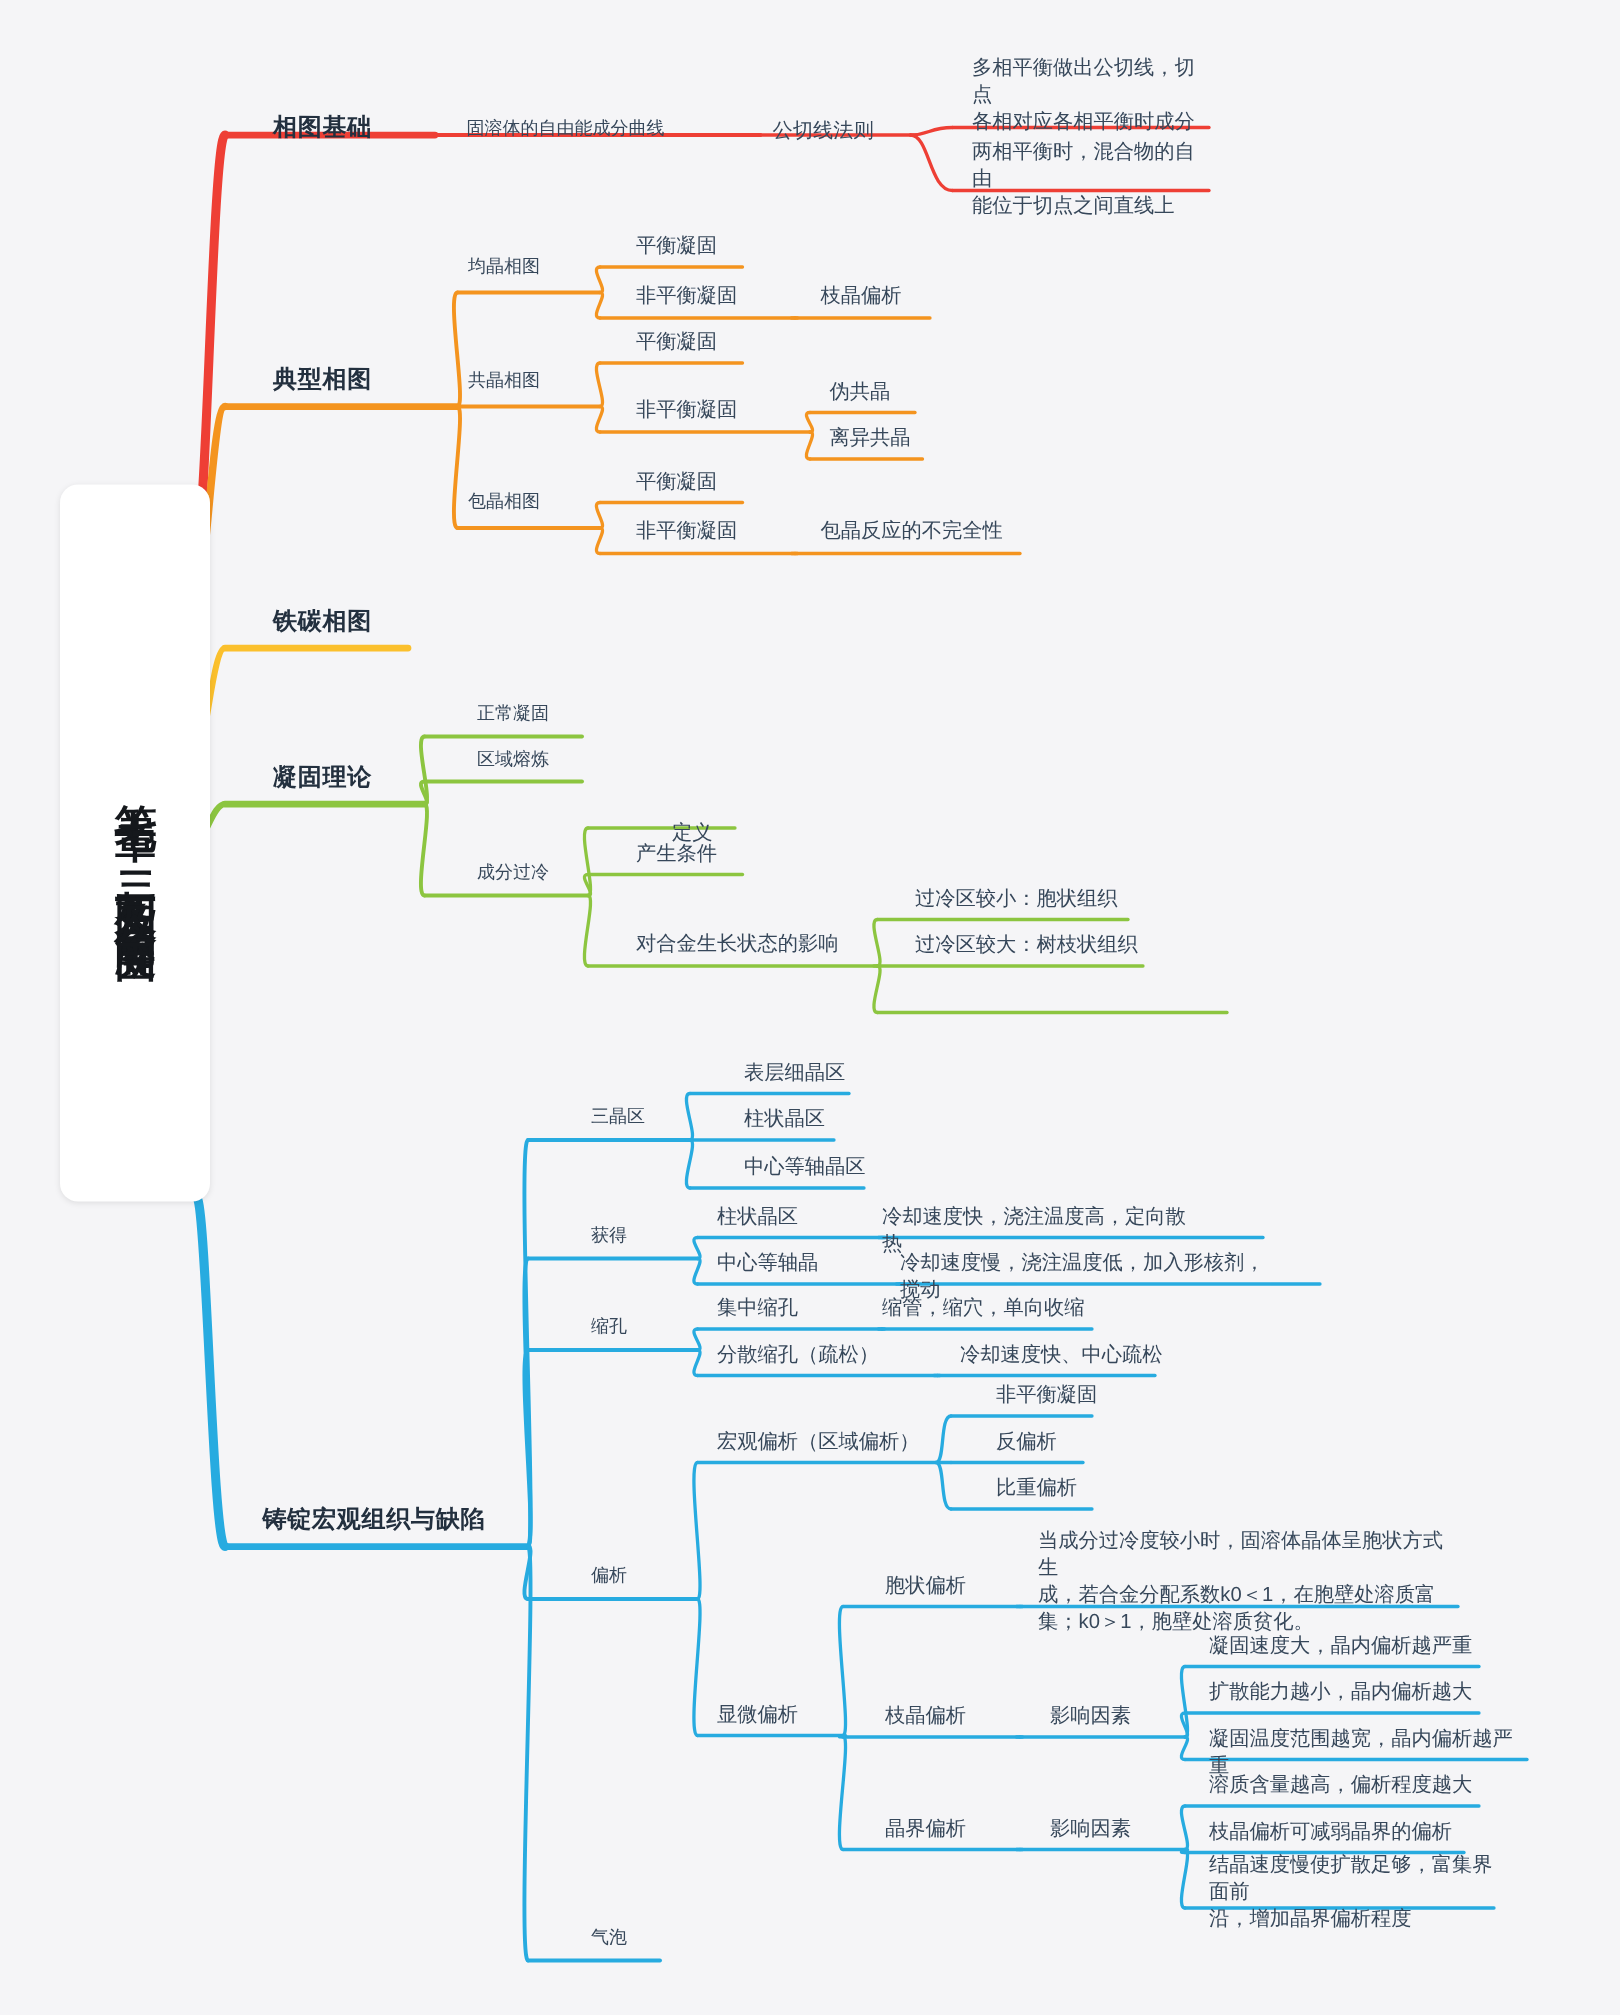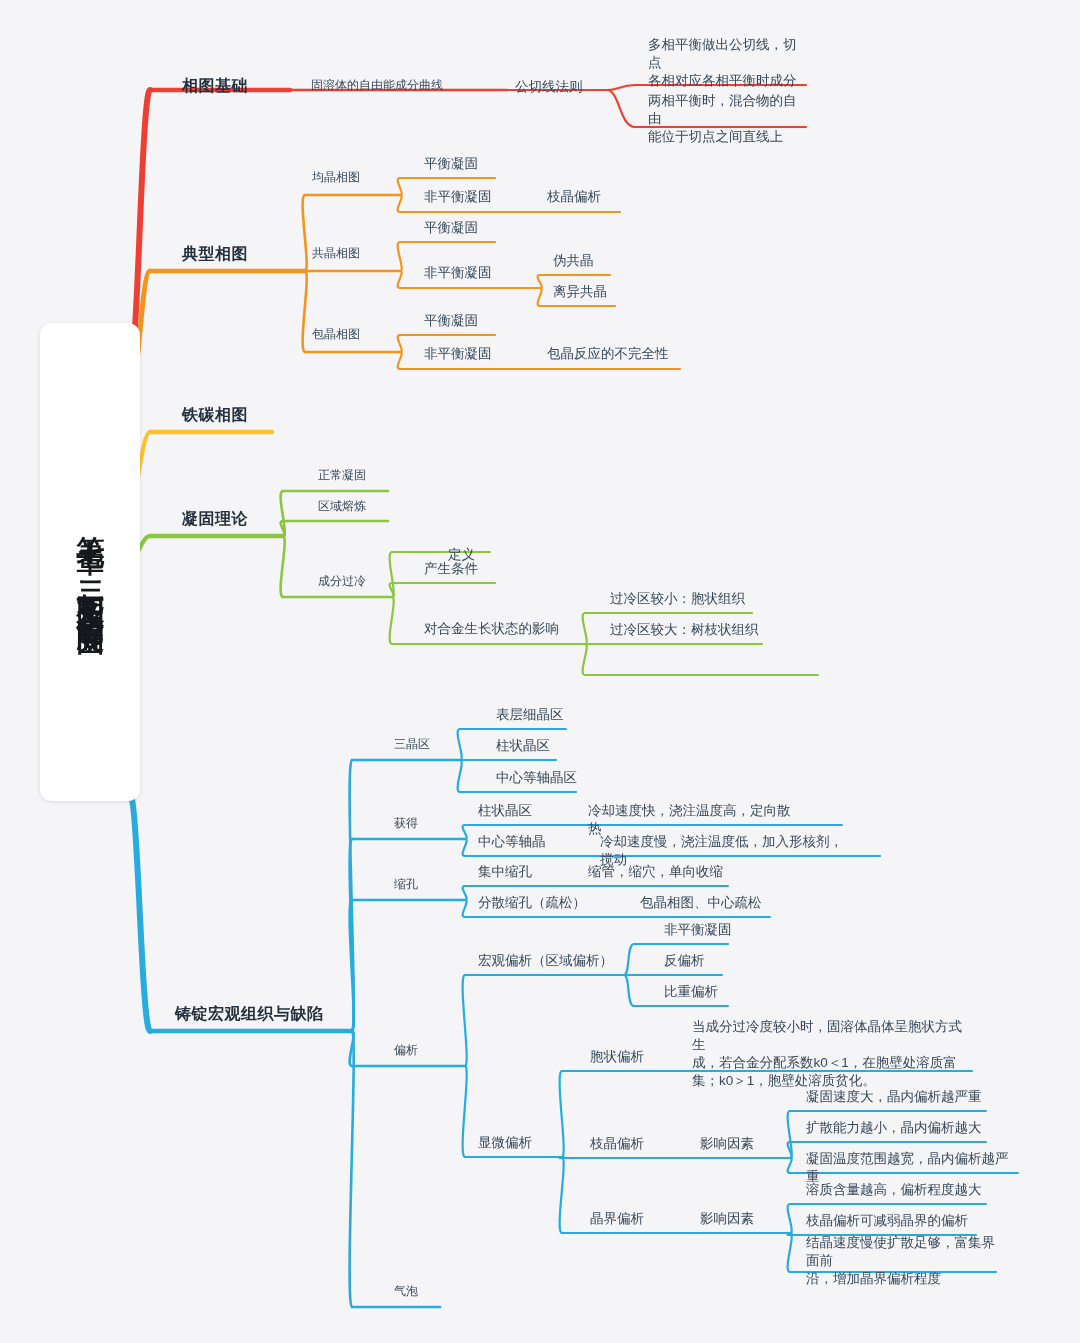--- a/index.html
+++ b/index.html
@@ -227,21 +227,21 @@
       <div class="node lvl3" style="left: 496px; top: 769px; width: 100px;">中心等轴晶区</div>
       <div class="node lvl3" style="left: 478px; top: 802px; width: 70px;">柱状晶区</div>
       <div class="node lvl3" style="left: 478px; top: 833px; width: 85px;">中心等轴晶</div>
       <div class="node lvl3" style="left: 478px; top: 863px; width: 70px;">集中缩孔</div>
       <div class="node lvl3" style="left: 478px; top: 894px; width: 125px;">分散缩孔（疏松）</div>
       <div class="node lvl3" style="left: 478px; top: 952px; width: 152px;">宏观偏析（区域偏析）</div>
       <div class="node lvl3" style="left: 478px; top: 1134px; width: 70px;">显微偏析</div>
       <div class="node lvl4" style="left: 600px; top: 833px; width: 256px;">冷却速度慢，浇注温度低，加入形核剂，搅动</div>
       <div class="node lvl4" style="left: 588px; top: 802px; width: 212px;">冷却速度快，浇注温度高，定向散热</div>
       <div class="node lvl4" style="left: 588px; top: 863px; width: 146px;">缩管，缩穴，单向收缩</div>
-      <div class="node lvl4" style="left: 640px; top: 894px; width: 140px;">包晶相图、中心疏松</div>
+      <div class="node lvl4" style="left: 640px; top: 894px; width: 140px;">冷却速度快、中心疏松</div>
       <div class="node lvl4" style="left: 664px; top: 921px; width: 70px;">非平衡凝固</div>
       <div class="node lvl4" style="left: 664px; top: 952px; width: 60px;">反偏析</div>
       <div class="node lvl4" style="left: 664px; top: 983px; width: 70px;">比重偏析</div>
       <div class="node lvl3" style="left: 590px; top: 1048px; width: 70px;">胞状偏析</div>
       <div class="node lvl3" style="left: 590px; top: 1135px; width: 70px;">枝晶偏析</div>
       <div class="node lvl3" style="left: 590px; top: 1210px; width: 70px;">晶界偏析</div>
       <div class="node lvl4" style="left: 692px; top: 1018px; width: 280px;">当成分过冷度较小时，固溶体晶体呈胞状方式生
 成，若合金分配系数k0＜1，在胞壁处溶质富
 集；k0＞1，胞壁处溶质贫化。</div>
       <div class="node lvl4" style="left: 700px; top: 1135px; width: 70px;">影响因素</div>

